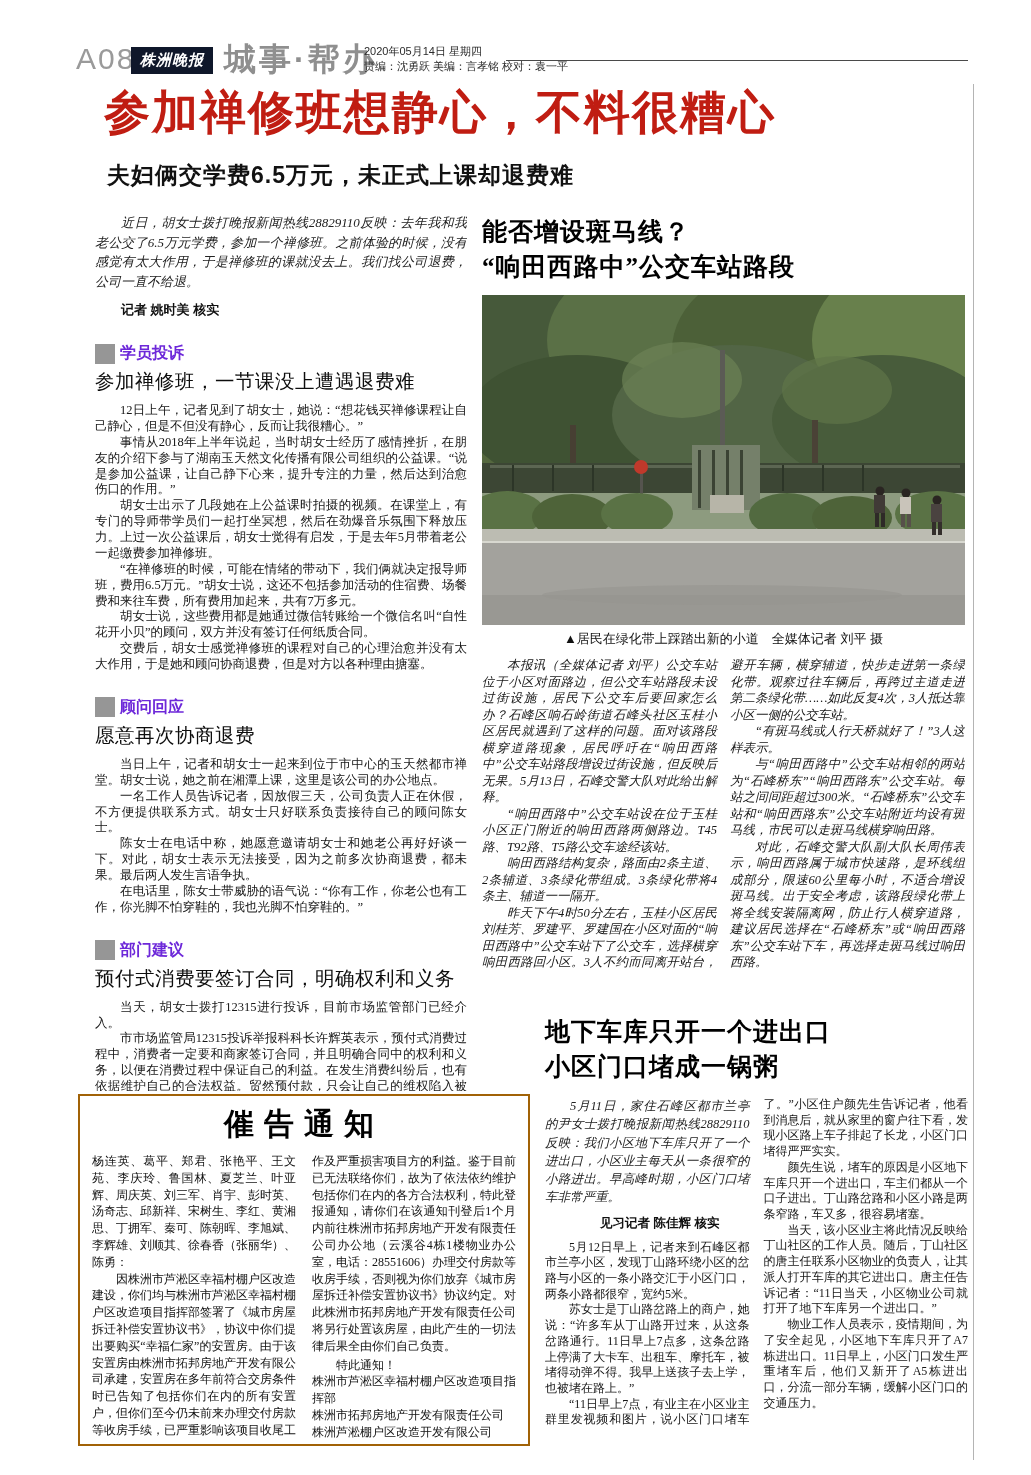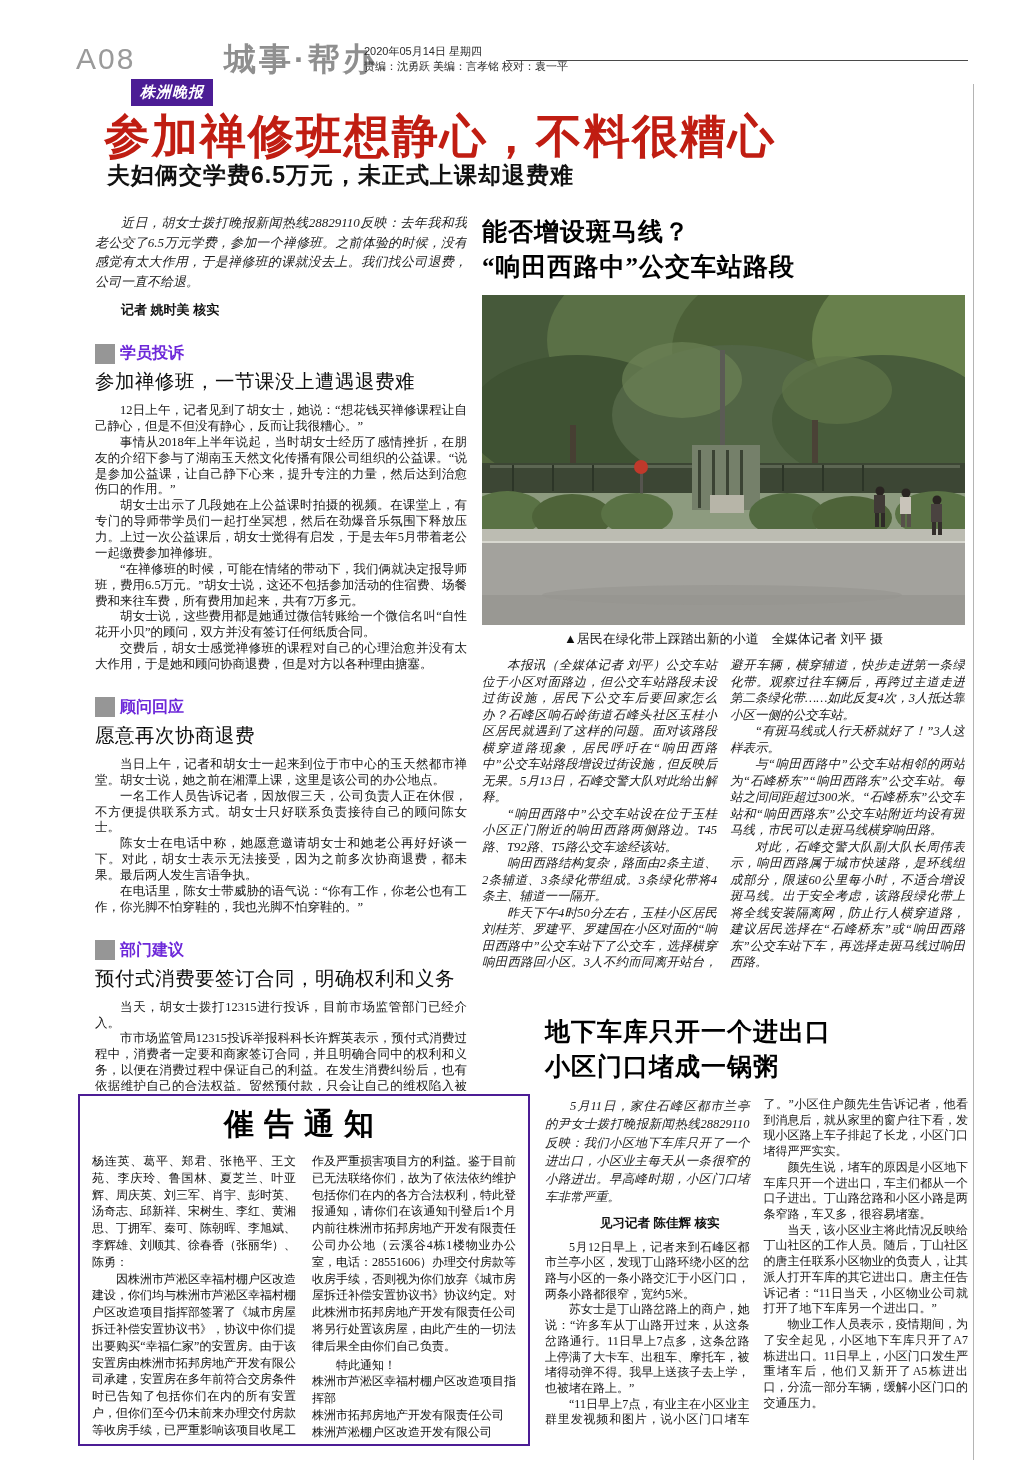--- a/index.html
+++ b/index.html
@@ -2,33 +2,33 @@
 <html><head>
 <meta charset="utf-8">
 <style>
   html,body{margin:0;padding:0;background:#dcdcdc;}
   .page{position:relative;width:1031px;height:1475px;margin:0 auto;background:#ffffff;
         font-family:"Liberation Serif",serif;color:#1c1c1c;overflow:hidden;}
 
   
   .pageno{position:absolute;left:76px;top:42px;font-family:"Liberation Sans",sans-serif;
           font-size:30px;color:#9a9a9a;letter-spacing:2px;}
-  .masthead{position:absolute;left:131px;top:47px;width:82px;height:27px;background:#4c1d95;
+  .masthead{position:absolute;left:131px;top:47px;width:82px;height:27px;background:#0f172a;
             color:#fff;font-weight:bold;font-size:15px;font-style:italic;
             display:flex;align-items:center;justify-content:center;letter-spacing:1px;
-            font-family:"Liberation Serif",serif;margin-top:32px;}
+            font-family:"Liberation Serif",serif;}
   .section-title{position:absolute;left:224px;top:38px;font-family:"Liberation Sans",sans-serif;
             font-weight:bold;font-size:32px;color:#8f8f8f;letter-spacing:3px;}
   .dateline{position:absolute;left:364px;top:44px;font-size:11px;color:#2b2b2b;line-height:1.4;
             font-family:"Liberation Sans",sans-serif;}
   .header-rule{position:absolute;left:506px;top:60px;width:462px;height:1px;background:#4a4a4a;}
   .right-rule{position:absolute;left:973px;top:84px;width:1px;height:1376px;background:#b4b4b4;}
 
   
-  .headline{position:absolute;left:104px;top:106px;margin:0;font-family:"Liberation Sans",sans-serif;
+  .headline{position:absolute;left:104px;top:82px;margin:0;font-family:"Liberation Sans",sans-serif;
             font-size:46px;font-weight:bold;color:#c01d12;letter-spacing:2px;white-space:nowrap;}
   .subheadline{position:absolute;left:107px;top:160px;margin:0;font-family:"Liberation Sans",sans-serif;
             font-size:23px;font-weight:bold;color:#111;letter-spacing:1px;}
 
   
   p{margin:0;}
   .body-p{font-size:12.5px;line-height:1.27;text-align:justify;text-indent:2em;color:#161616;}
   .hotline{font-style:italic;font-size:13px;line-height:1.5;text-align:justify;text-indent:2em;color:#222;}
   .byline{font-family:"Liberation Sans",sans-serif;font-weight:bold;font-size:13px;
           margin-top:10px;text-indent:2em;color:#111;}
@@ -54,21 +54,21 @@
 
   
   .garage{position:absolute;left:545px;top:1014px;width:423px;}
   .garage .art-title{font-size:25px;}
   .garage-body{margin-top:13px;height:372px;column-count:2;column-gap:14px;overflow:hidden;}
   .garage-body .body-p{font-size:12px;line-height:1.31;}
   .garage-body .hotline{font-size:12.5px;line-height:1.46;}
   .garage-body .byline{margin:8px 0 8px;font-size:12.5px;text-align:center;}
 
   
-  .notice{position:absolute;left:78px;top:1094px;width:452px;height:352px;border:2px solid #4c1d95;
+  .notice{position:absolute;left:78px;top:1094px;width:452px;height:352px;border:2px solid #a16207;
           box-sizing:border-box;padding:8px 12px;background:#fff;}
   .notice-title{text-align:center;font-family:"Liberation Sans",sans-serif;font-weight:bold;
           font-size:30px;letter-spacing:10px;color:#000;}
   .notice-body{margin-top:8px;column-count:2;column-gap:16px;height:290px;overflow:hidden;}
   .notice-body p{font-size:12px;line-height:1.4;text-align:justify;color:#111;}
   .names{text-indent:0;}
   .notice-para{text-indent:2em;}
   .closing{text-indent:2em;margin-top:2px;}
   .sign{text-align:right;}
 </style>

